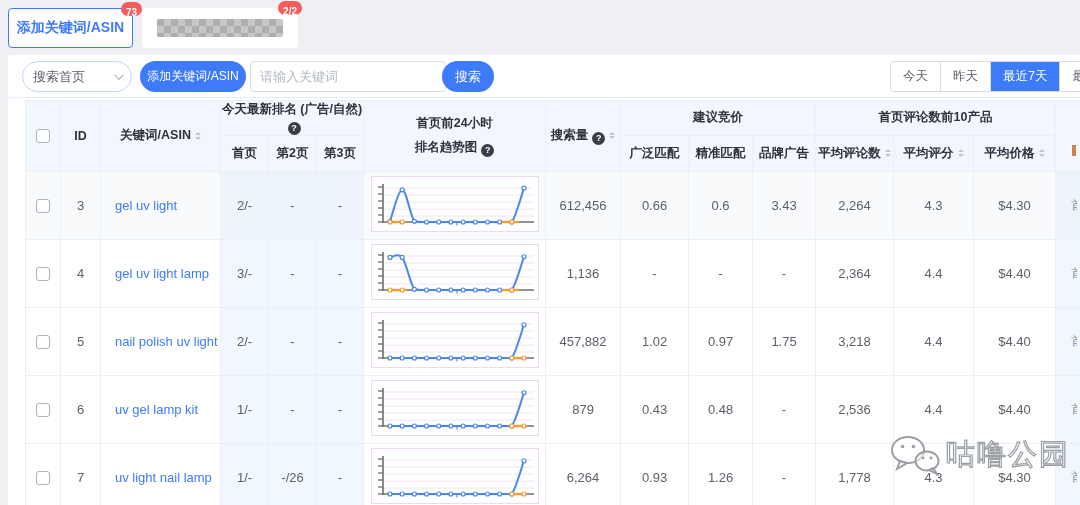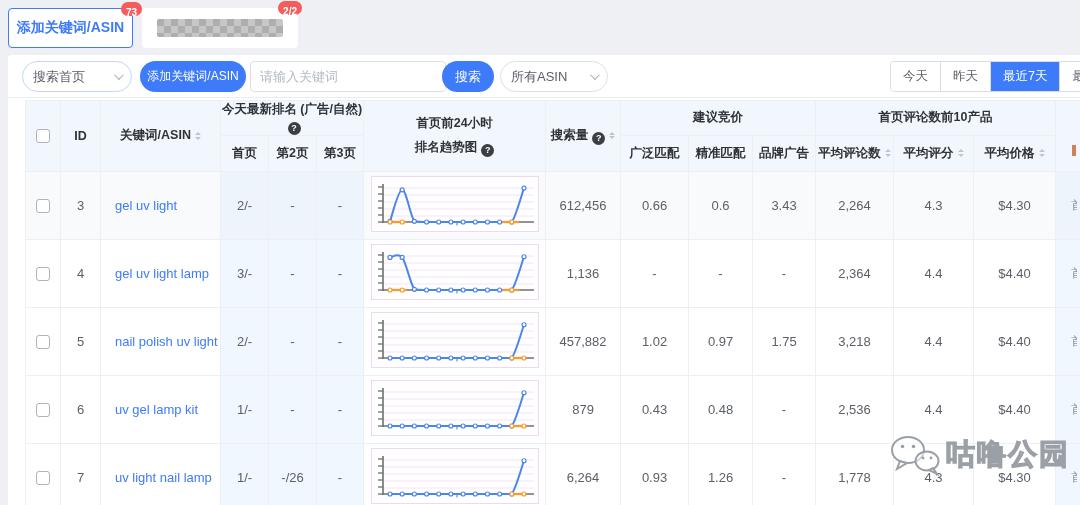--- a/index.html
+++ b/index.html
@@ -67,21 +67,21 @@
 
   .chartbox { display:inline-block; width:168px; height:56px; border:1px solid #eed9f2; background:#fff; cursor:pointer; }
   .trend2 { line-height:1.9; }
 
   .c-sliver { position:relative; }
   .sliver-txt { position:absolute; left:15px; top:50%; transform:translateY(-50%); width:6px; overflow:hidden; color:#8b8f99; font-size:12px; white-space:nowrap; display:inline-block; }
   th.c-sliver::after { content:""; position:absolute; left:16px; top:44px; width:4px; height:11px; background:#d08156; }
 
   
   .watermark { position:absolute; left:888px; top:434px; display:flex; align-items:center; gap:4px; z-index:9; pointer-events:none; }
-  .wm-text { font-size:29px; font-weight:700; color:rgba(255,255,255,0.95);
+  .wm-text { font-size:29px; font-weight:400; color:rgba(255,255,255,0.95);
              -webkit-text-stroke:1.2px #9aa0a6; letter-spacing:2px; }
 </style>
 </head>
 <body>
 
 <div class="page">
 
   <div class="tabs-row">
     <div class="tab tab-active">
       <span>添加关键词/ASIN</span>
@@ -100,24 +100,20 @@
       <span>搜索首页</span>
       <span class="chev"></span>
     </div>
 
     <button class="ctl btn-add">添加关键词/ASIN</button>
 
     <input class="ctl inp" placeholder="请输入关键词" style="">
 
     <button class="ctl btn-search">搜索</button>
 
-    <div class="ctl pill sel-asin">
-      <span>所有ASIN</span>
-      <span class="chev"></span>
-    </div>
 
     <div class="ctl ranges">
       <button class="range-btn">今天</button>
       <button class="range-btn">昨天</button>
       <button class="range-btn active">最近7天</button>
       <button class="range-btn">最近14天</button>
     </div>
 
     <div class="table-wrap">
       <table>

